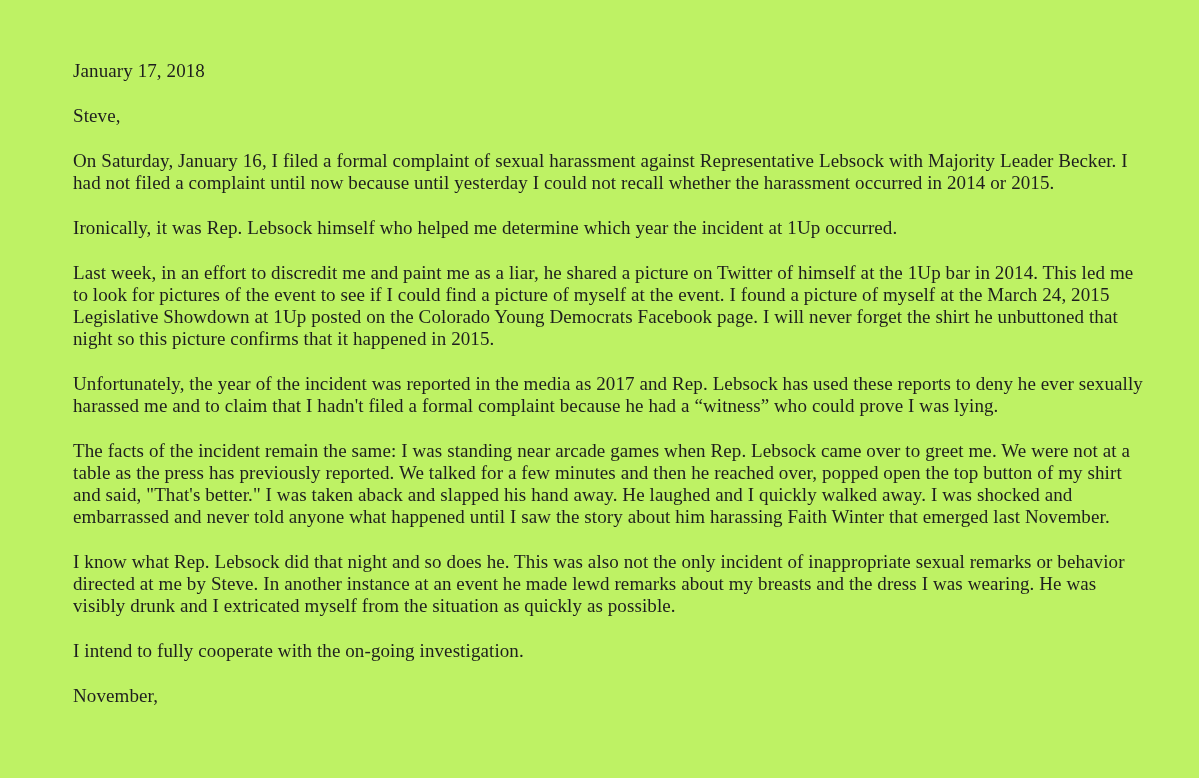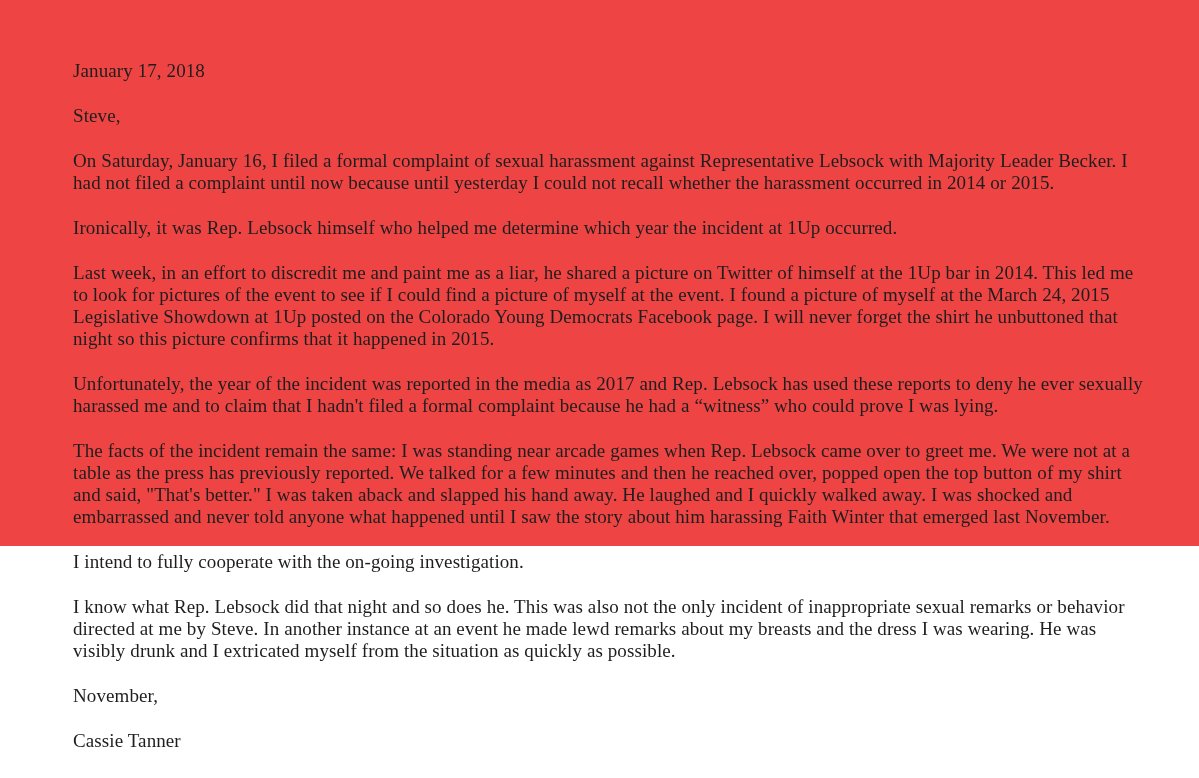--- a/index.html
+++ b/index.html
@@ -8,22 +8,22 @@
     background: #ffffff;
   }
   body {
     width: 1199px;
     height: 778px;
     overflow: hidden;
   }
   .page {
     box-sizing: border-box;
     width: 1199px;
-    height: 546px;
-    background: #ef4444;
+    height: 778px;
+    background: #bef264;
     padding: 60px 30px 15px 73px;
     font-family: "Liberation Serif", "DejaVu Serif", serif;
     font-size: 19px;
     line-height: 22px;
     color: #1e1e1e;
   }
   .para {
     margin: 0 0 23px 0;
     white-space: pre-line; 
     letter-spacing: 0.1px;
@@ -44,21 +44,20 @@
   <div class="para">Last week, in an effort to discredit me and paint me as a liar, he shared a picture on Twitter of himself at the 1Up bar in 2014. This led me
 to look for pictures of the event to see if I could find a picture of myself at the event. I found a picture of myself at the March 24, 2015
 Legislative Showdown at 1Up posted on the Colorado Young Democrats Facebook page. I will never forget the shirt he unbuttoned that
 night so this picture confirms that it happened in 2015.</div>
   <div class="para">Unfortunately, the year of the incident was reported in the media as 2017 and Rep. Lebsock has used these reports to deny he ever sexually
 harassed me and to claim that I hadn't filed a formal complaint because he had a “witness” who could prove I was lying.</div>
   <div class="para">The facts of the incident remain the same: I was standing near arcade games when Rep. Lebsock came over to greet me. We were not at a
 table as the press has previously reported. We talked for a few minutes and then he reached over, popped open the top button of my shirt
 and said, "That's better." I was taken aback and slapped his hand away. He laughed and I quickly walked away. I was shocked and
 embarrassed and never told anyone what happened until I saw the story about him harassing Faith Winter that emerged last November.</div>
-  <div class="para">I intend to fully cooperate with the on-going investigation.</div>
   <div class="para">I know what Rep. Lebsock did that night and so does he. This was also not the only incident of inappropriate sexual remarks or behavior
 directed at me by Steve. In another instance at an event he made lewd remarks about my breasts and the dress I was wearing. He was
 visibly drunk and I extricated myself from the situation as quickly as possible.</div>
+  <div class="para">I intend to fully cooperate with the on-going investigation.</div>
   <div class="signature-block">
     <div class="para">November,</div>
-    <div class="para">Cassie Tanner</div>
   </div>
 </div>
 
 </body></html>

